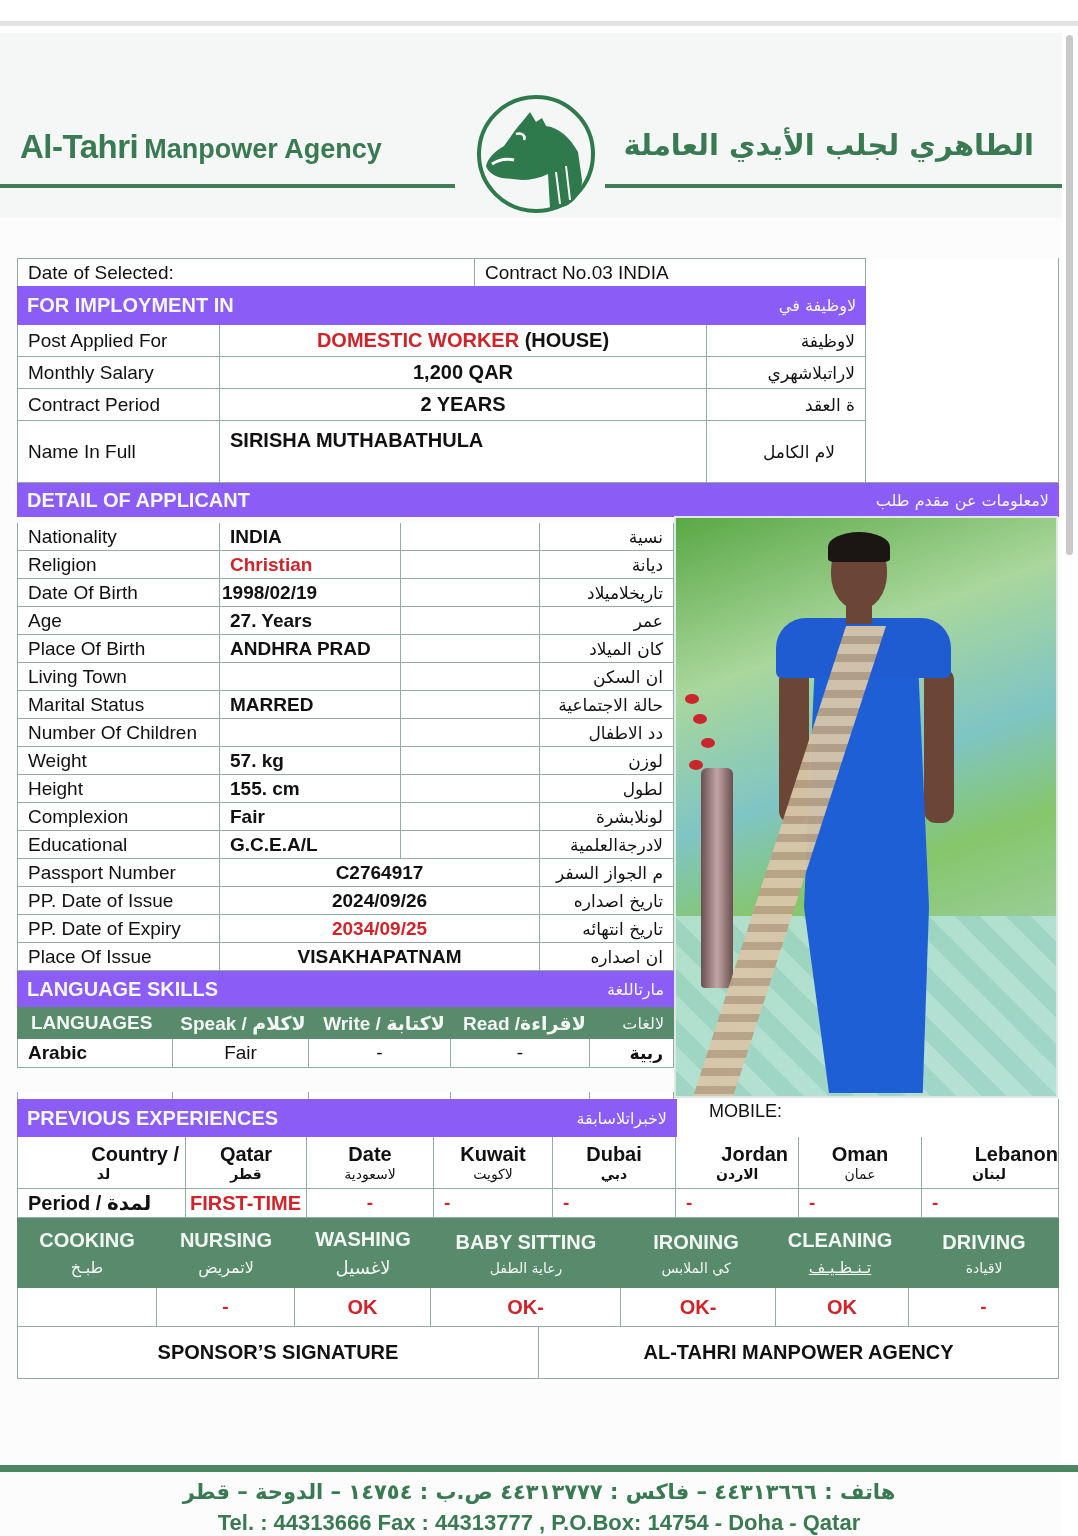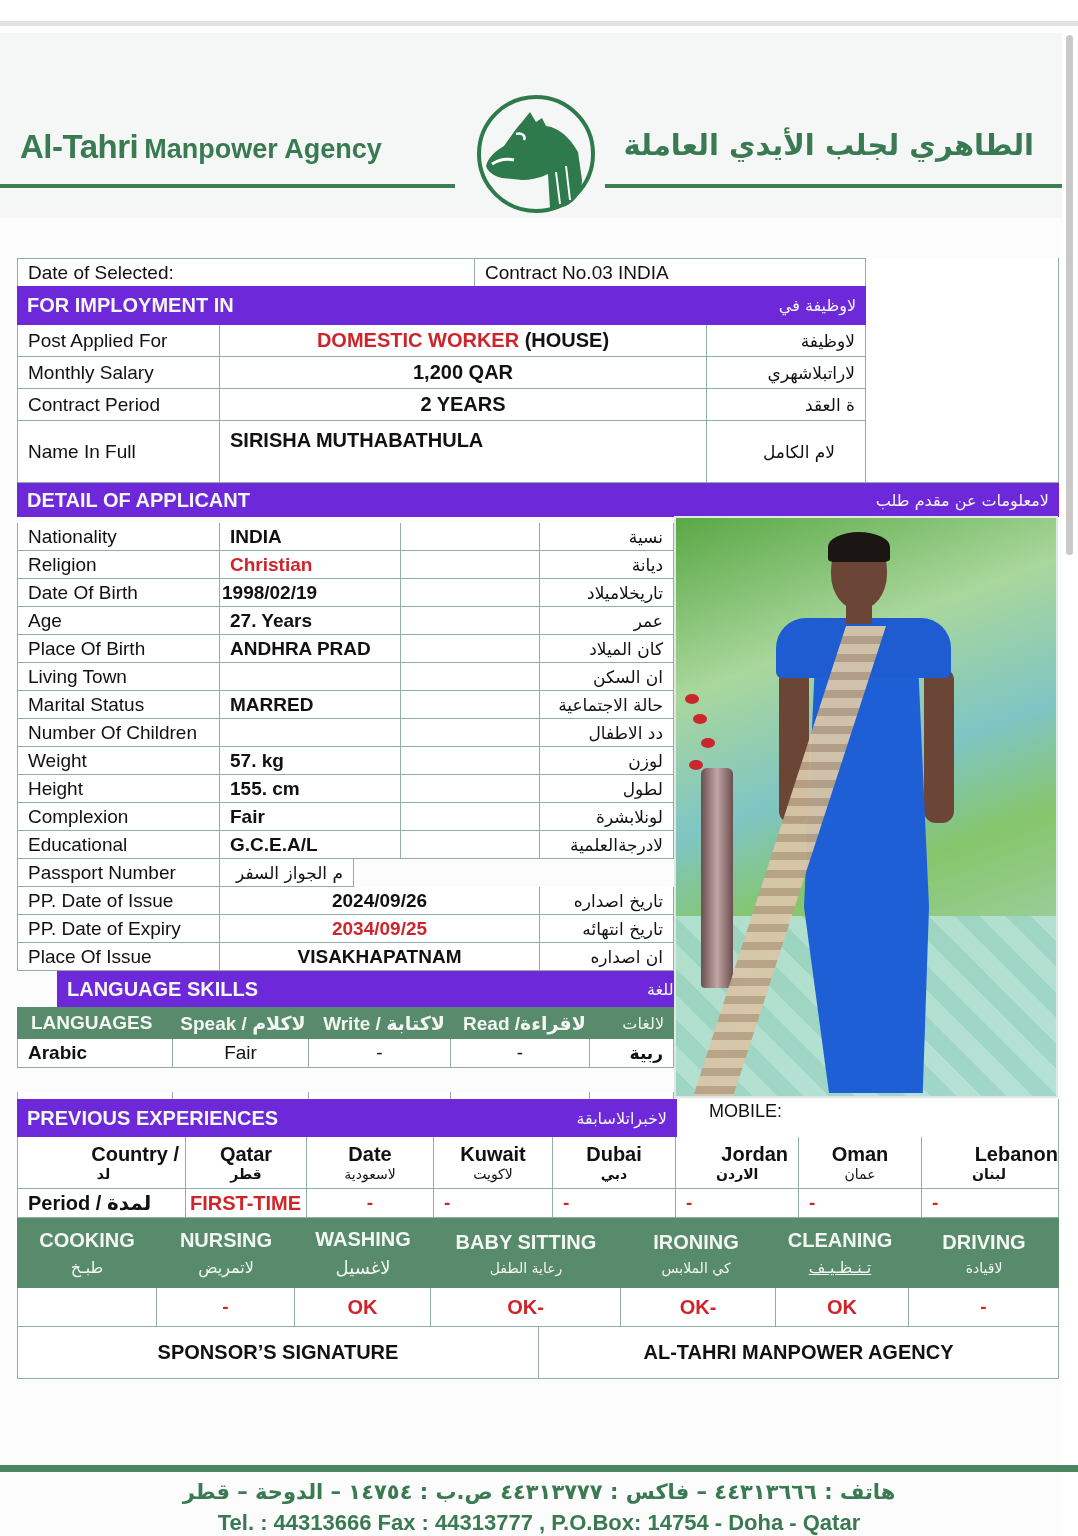--- a/index.html
+++ b/index.html
@@ -23,21 +23,21 @@
 
   
   .form { position: absolute; left: 17px; top: 258px; width: 1042px; }
   .row { position: absolute; left: 0; display: flex; }
   .cell { border: 1px solid #8fb0a0; border-top: none; border-left: none; display: flex; align-items: center; font-size: 19px; padding: 0 10px; white-space: nowrap; overflow: hidden; background: #fff; }
   .cell:first-child { border-left: 1px solid #8fb0a0; }
   .bold { font-weight: bold; }
   .red { color: #d0242b; }
   .center { justify-content: center; }
   .rtl { direction: rtl; justify-content: flex-start; font-family: "DejaVu Sans", sans-serif; font-size: 17px; }
-  .green-bar { position: absolute; left: 0; background: #6d28d9; color: #f3f7f4; display: flex; align-items: center; justify-content: space-between; padding: 0 10px; font-size: 20px; font-weight: bold; gap: 48px; }
+  .green-bar { position: absolute; left: 0; background: #8b5cf6; color: #f3f7f4; display: flex; align-items: center; justify-content: space-between; padding: 0 10px; font-size: 20px; font-weight: bold; gap: 48px; }
   .green-bar .ar { font-family: "DejaVu Sans", sans-serif; font-weight: normal; font-size: 16px; direction: rtl; }
 
   .photo { position: absolute; left: 674px; top: 516px; width: 384px; height: 582px; overflow: hidden; background: linear-gradient(160deg, #5aa845 0%, #a9d79c 25%, #7fc5c4 45%, #86c66b 60%, #9fd0a6 80%, #b6dfd7 100%); border: 2px solid #dfe8e2; }
   .photo .floor { position: absolute; left: 0; bottom: 0; width: 100%; height: 180px; background: repeating-linear-gradient(45deg, #9fd6c8 0 18px, #b5e2d6 18px 36px); opacity: 0.9; }
   .photo .vase { position: absolute; left: 25px; top: 250px; width: 32px; height: 220px; background: linear-gradient(90deg, #6b4f50, #c2a6a4, #6b4f50); border-radius: 6px 6px 4px 4px; }
   .photo .flowers { position: absolute; left: 5px; top: 170px; width: 55px; height: 90px; }
   .photo .flowers span { position: absolute; width: 14px; height: 10px; background: #c9272d; border-radius: 50%; }
   .photo .person-head { position: absolute; left: 155px; top: 20px; width: 56px; height: 72px; background: #6b4535; border-radius: 45% 45% 50% 50%; }
   .photo .hair { position: absolute; left: 152px; top: 14px; width: 62px; height: 30px; background: #1b1613; border-radius: 50% 50% 10% 10%; }
   .photo .neck { position: absolute; left: 170px; top: 88px; width: 26px; height: 18px; background: #6b4535; }
@@ -188,39 +188,40 @@
     <div class="cell rtl" style="width:134px;height:28px;">لونلابشرة</div>
   </div>
   <div class="row" style="top:573px; height:28px;">
     <div class="cell" style="width:203px;height:28px;">Educational</div>
     <div class="cell bold" style="width:181px;height:28px;">G.C.E.A/L</div>
     <div class="cell" style="width:139px;height:28px;"></div>
     <div class="cell rtl" style="width:134px;height:28px;">لادرجةالعلمية</div>
   </div>
   <div class="row" style="top:601px; height:28px;">
     <div class="cell" style="width:203px;height:28px;">Passport Number</div>
+    <div class="cell bold center" style="width:320px;height:28px;">C2764917</div>
     <div class="cell rtl" style="width:134px;height:28px;">م الجواز السفر</div>
   </div>
   <div class="row" style="top:629px; height:28px;">
     <div class="cell" style="width:203px;height:28px;">PP. Date of Issue</div>
     <div class="cell bold center" style="width:320px;height:28px;">2024/09/26</div>
     <div class="cell rtl" style="width:134px;height:28px;">تاريخ اصداره</div>
   </div>
   <div class="row" style="top:657px; height:28px;">
     <div class="cell" style="width:203px;height:28px;">PP. Date of Expiry</div>
     <div class="cell bold center red" style="width:320px;height:28px;">2034/09/25</div>
     <div class="cell rtl" style="width:134px;height:28px;">تاريخ انتهائه</div>
   </div>
   <div class="row" style="top:685px; height:28px;">
     <div class="cell" style="width:203px;height:28px;">Place Of Issue</div>
     <div class="cell bold center" style="width:320px;height:28px;">VISAKHAPATNAM</div>
     <div class="cell rtl" style="width:134px;height:28px;">ان اصداره</div>
   </div>
 
-  <div class="green-bar" style="top:713px; width:657px; height:36px;margin-left:40px;">
+  <div class="green-bar" style="top:713px; width:657px; height:36px;">
     <span>LANGUAGE SKILLS</span>
     <span class="ar">مارتاللغة</span>
   </div>
   <div class="row" style="top:749px; height:32px; background:#588a6c; color:#f3f7f4; font-weight:bold; font-size:19px; width:657px;">
     <div style="width:156px; padding-left:14px; display:flex; align-items:center;">LANGUAGES</div>
     <div style="width:140px; display:flex; align-items:center; justify-content:center;">Speak / لاكلام</div>
     <div style="width:142px; display:flex; align-items:center; justify-content:center;">Write / لاكتابة</div>
     <div style="width:139px; display:flex; align-items:center; justify-content:center;">Read /لاقراءة</div>
     <div style="width:80px; display:flex; align-items:center; justify-content:flex-end; padding-right:10px; font-family:'DejaVu Sans',sans-serif; font-weight:normal; font-size:16px;">لالغات</div>
   </div>

